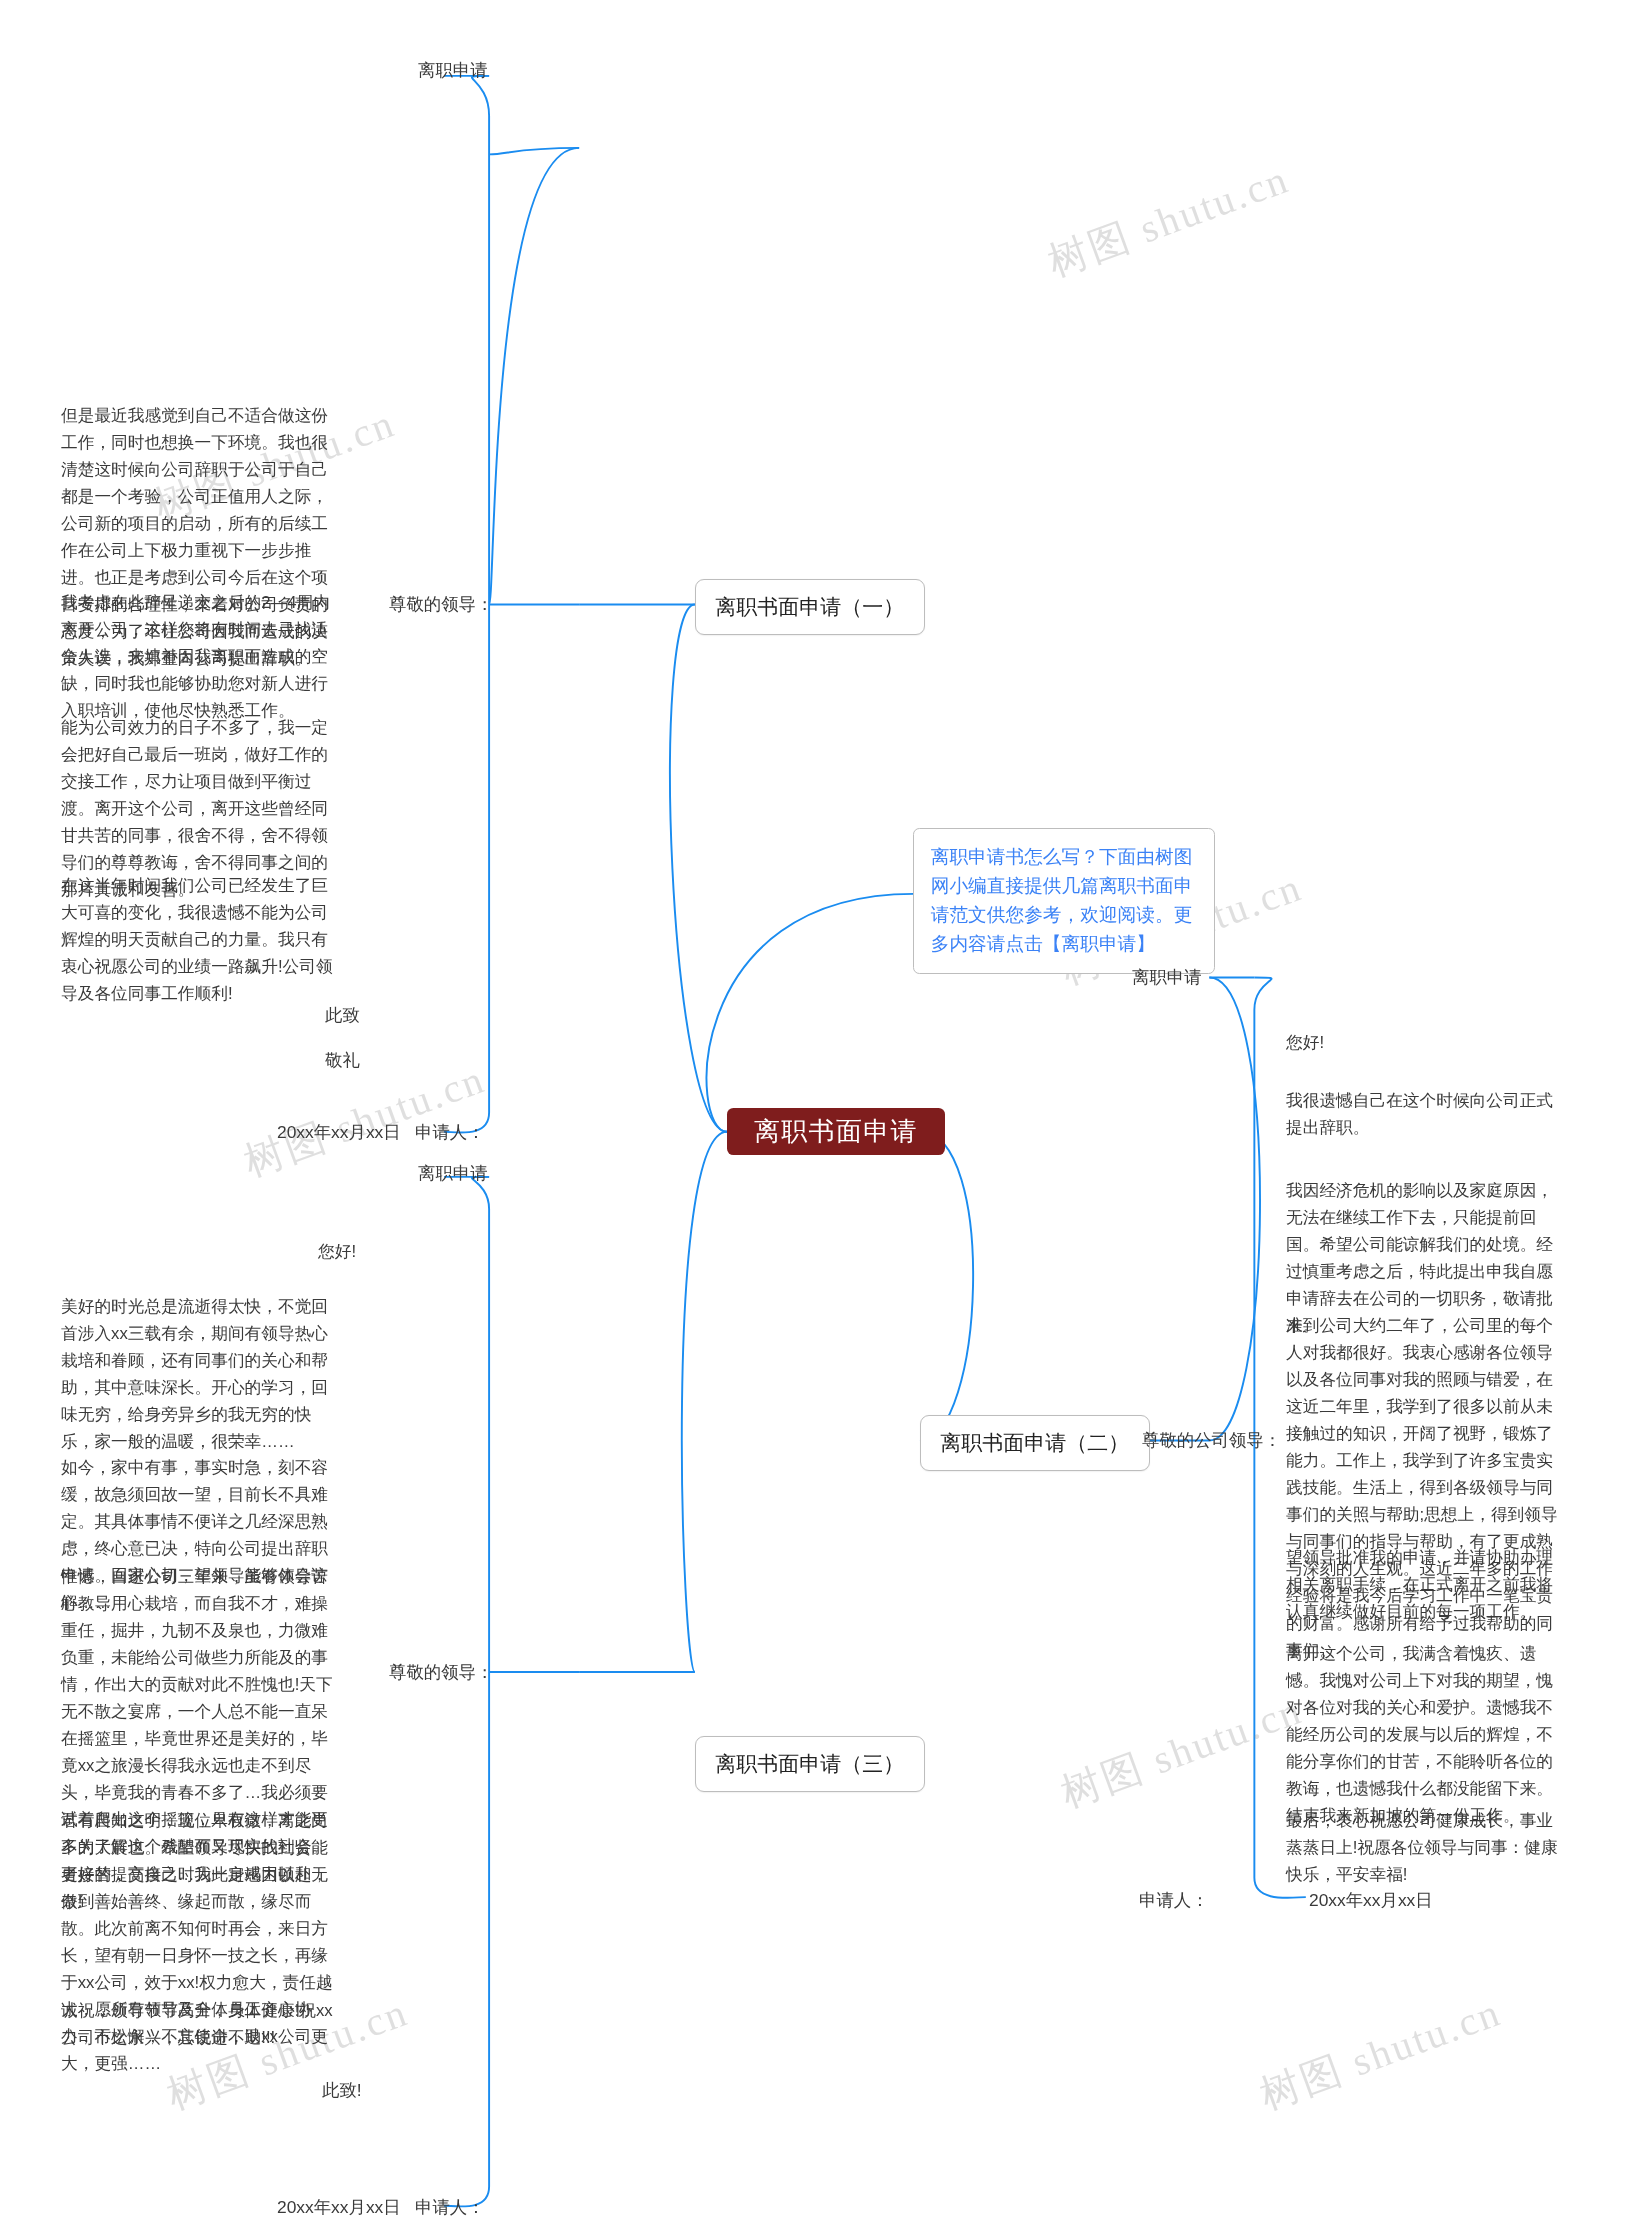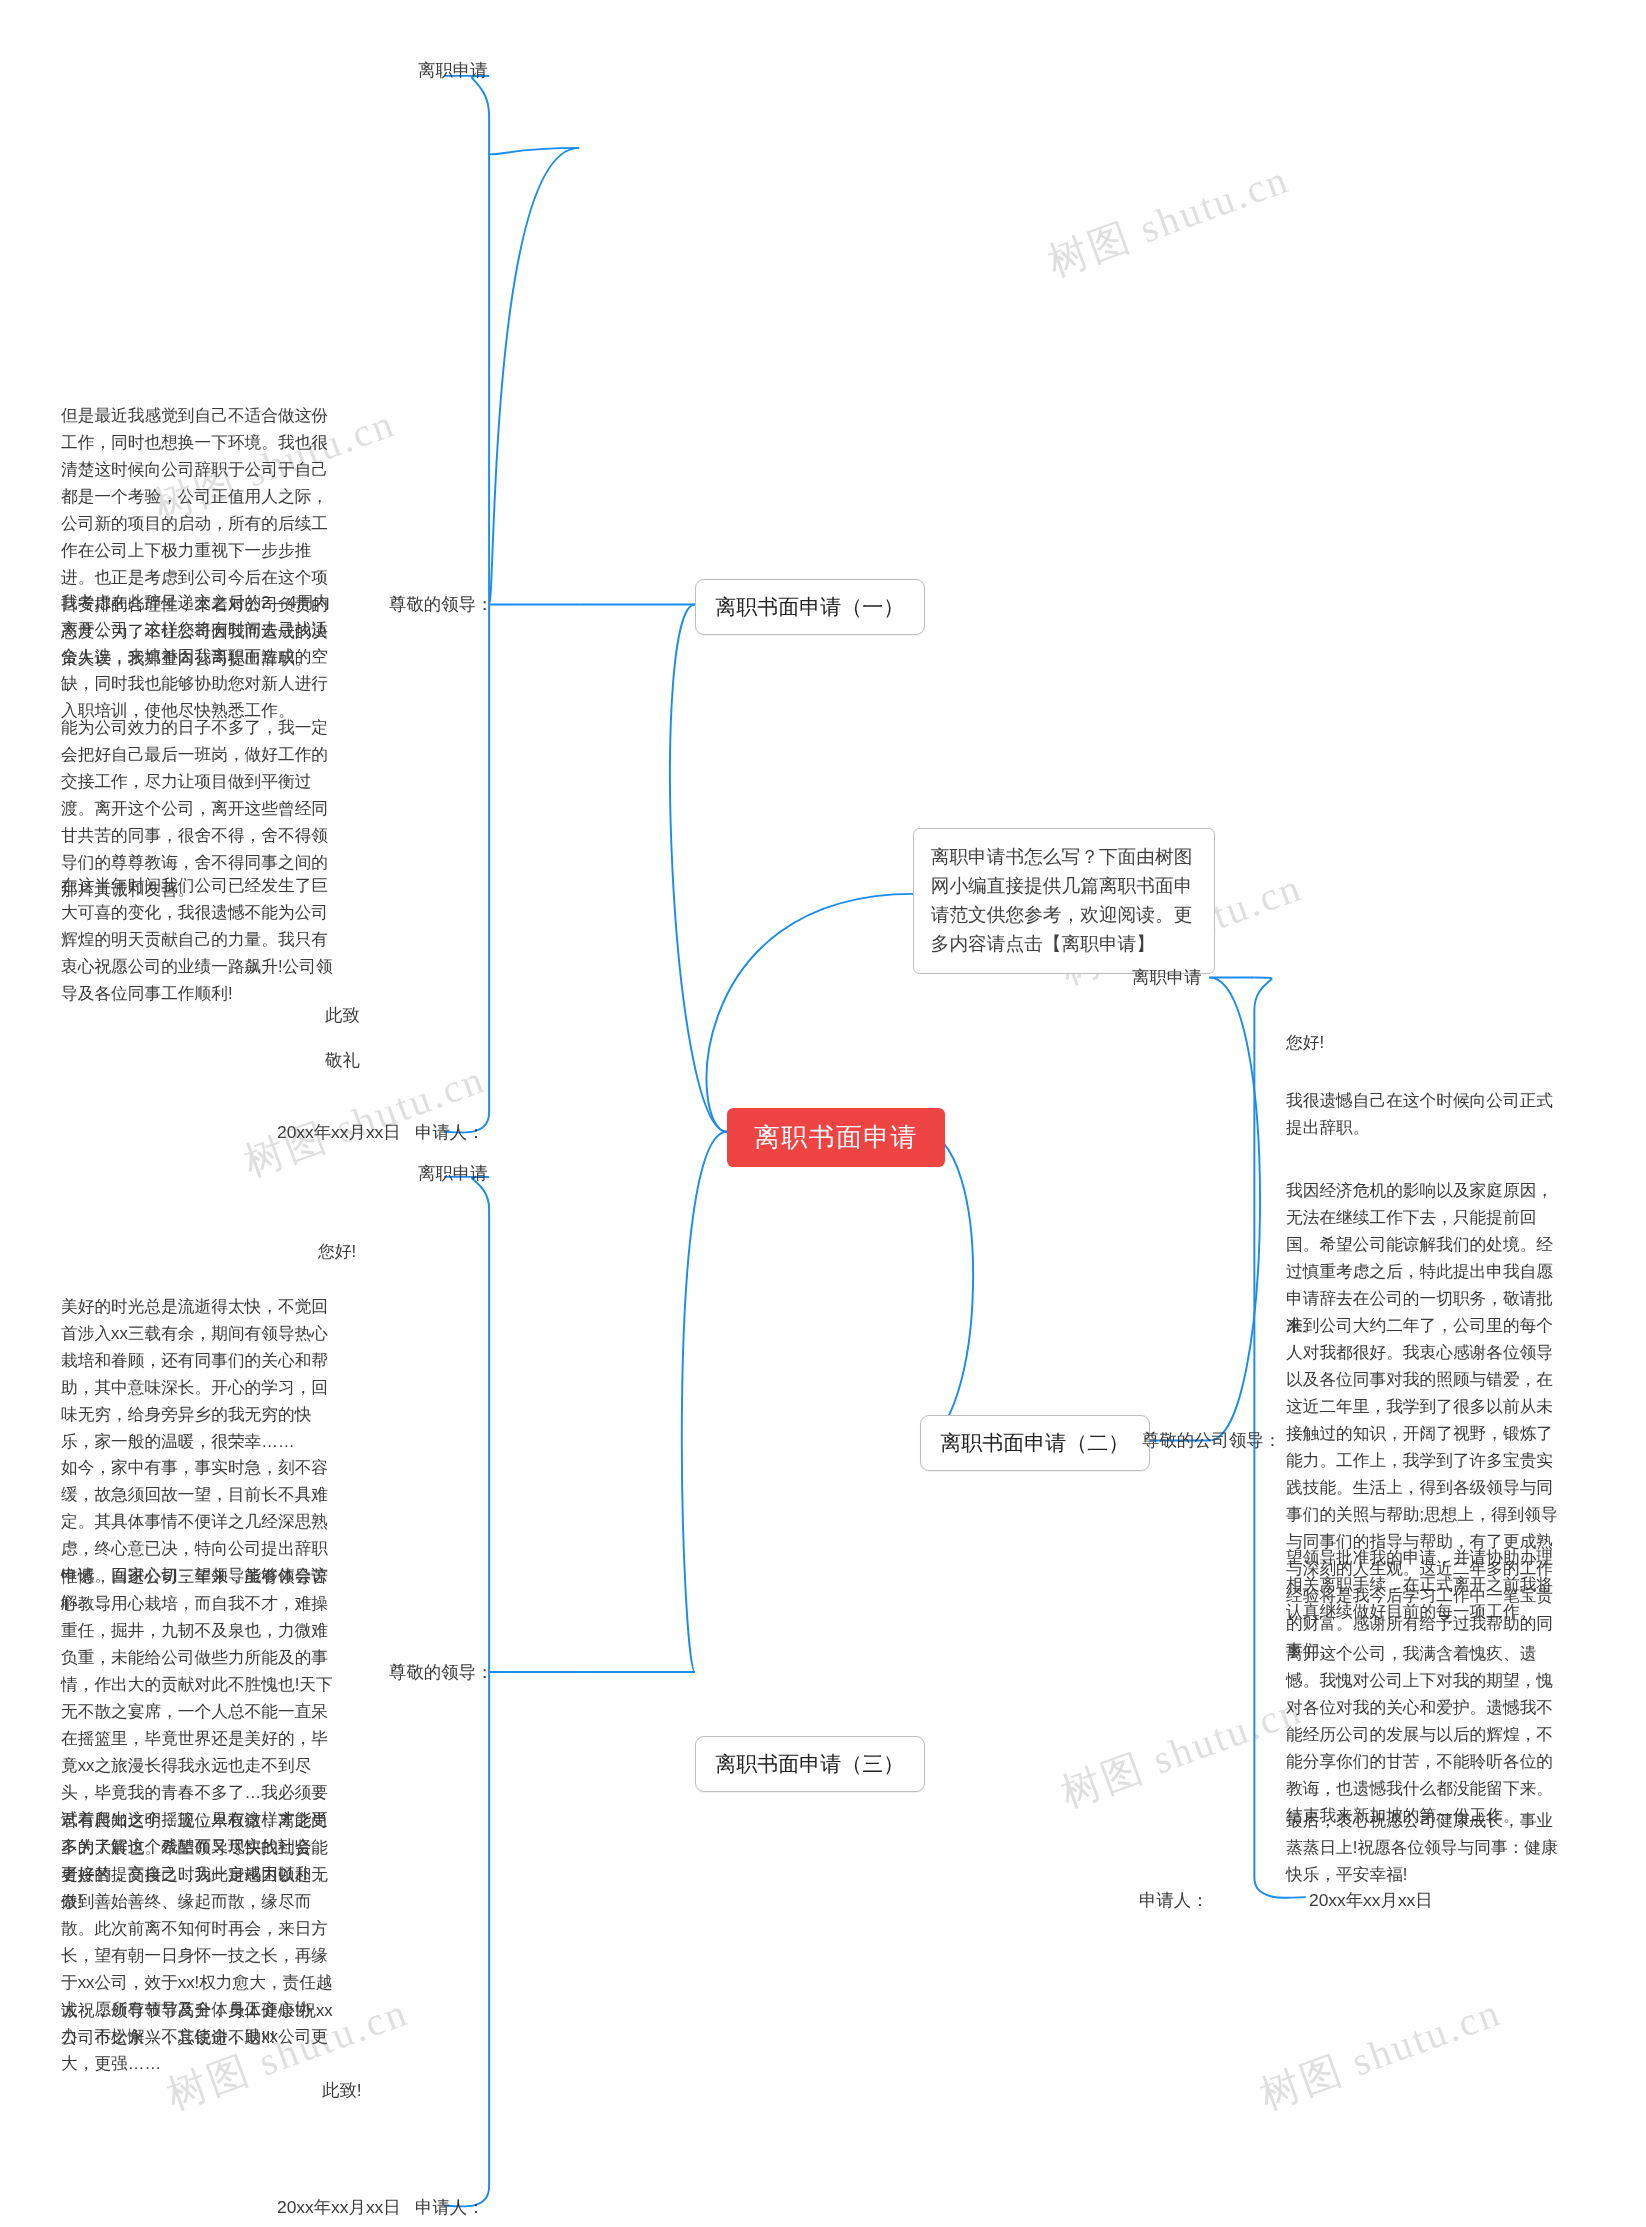--- a/index.html
+++ b/index.html
@@ -1,22 +1,22 @@
 <!DOCTYPE html>
 <html style="font-size:10.3px"><head>
 <meta charset="utf-8">
 <style>
   html,body{margin:0;padding:0;background:#ffffff;}
   body{width:1647px;height:2227px;position:relative;font-family:"Liberation Sans","DejaVu Sans",sans-serif;color:#333;}
   #canvas{position:absolute;inset:0;width:1647px;height:2227px;overflow:hidden;}
   svg.links{position:absolute;left:0;top:0;width:1647px;height:2227px;pointer-events:none;}
   .node{position:absolute;box-sizing:border-box;}
-  .root{background:#ef4444;color:#fff;border-radius:6.4px;padding:12px 27px;font-size:26px;letter-spacing:1.3px;white-space:nowrap;}
+  .root{background:#7f1d1d;color:#fff;border-radius:6.4px;padding:6px 27px;font-size:26px;letter-spacing:1.3px;white-space:nowrap;}
   .branch{background:#fff;border:1.9px solid #bdbdbd;border-radius:9px;padding:13px 19.3px;font-size:21px;color:#222;white-space:nowrap;box-shadow:0 0.6px 1.3px rgba(0,0,0,.06);}
-  .note{background:#fff;border:1.9px solid #bdbdbd;border-radius:6.4px;padding:14px 16.7px;font-size:18.7px;line-height:1.55;color:#404040;width:302px;}
+  .note{background:#fff;border:1.9px solid #bdbdbd;border-radius:6.4px;padding:14px 16.7px;font-size:18.7px;line-height:1.55;color:#3b82f6;width:302px;}
   .leaf{font-size:16.7px;line-height:1.62;color:#3a3a3a;}
   .leaf-label{font-size:17.4px;color:#3a3a3a;white-space:nowrap;}
   .wm{position:absolute;color:rgba(150,150,150,0.30);font-size:40px;font-family:"Liberation Serif","DejaVu Serif",serif;letter-spacing:2.6px;transform:rotate(-20deg);white-space:nowrap;user-select:none;}
 </style>
 </head>
 <body>
 
 <div id="canvas">
 
   <svg class="links" viewBox="0 0 2560 3463">

